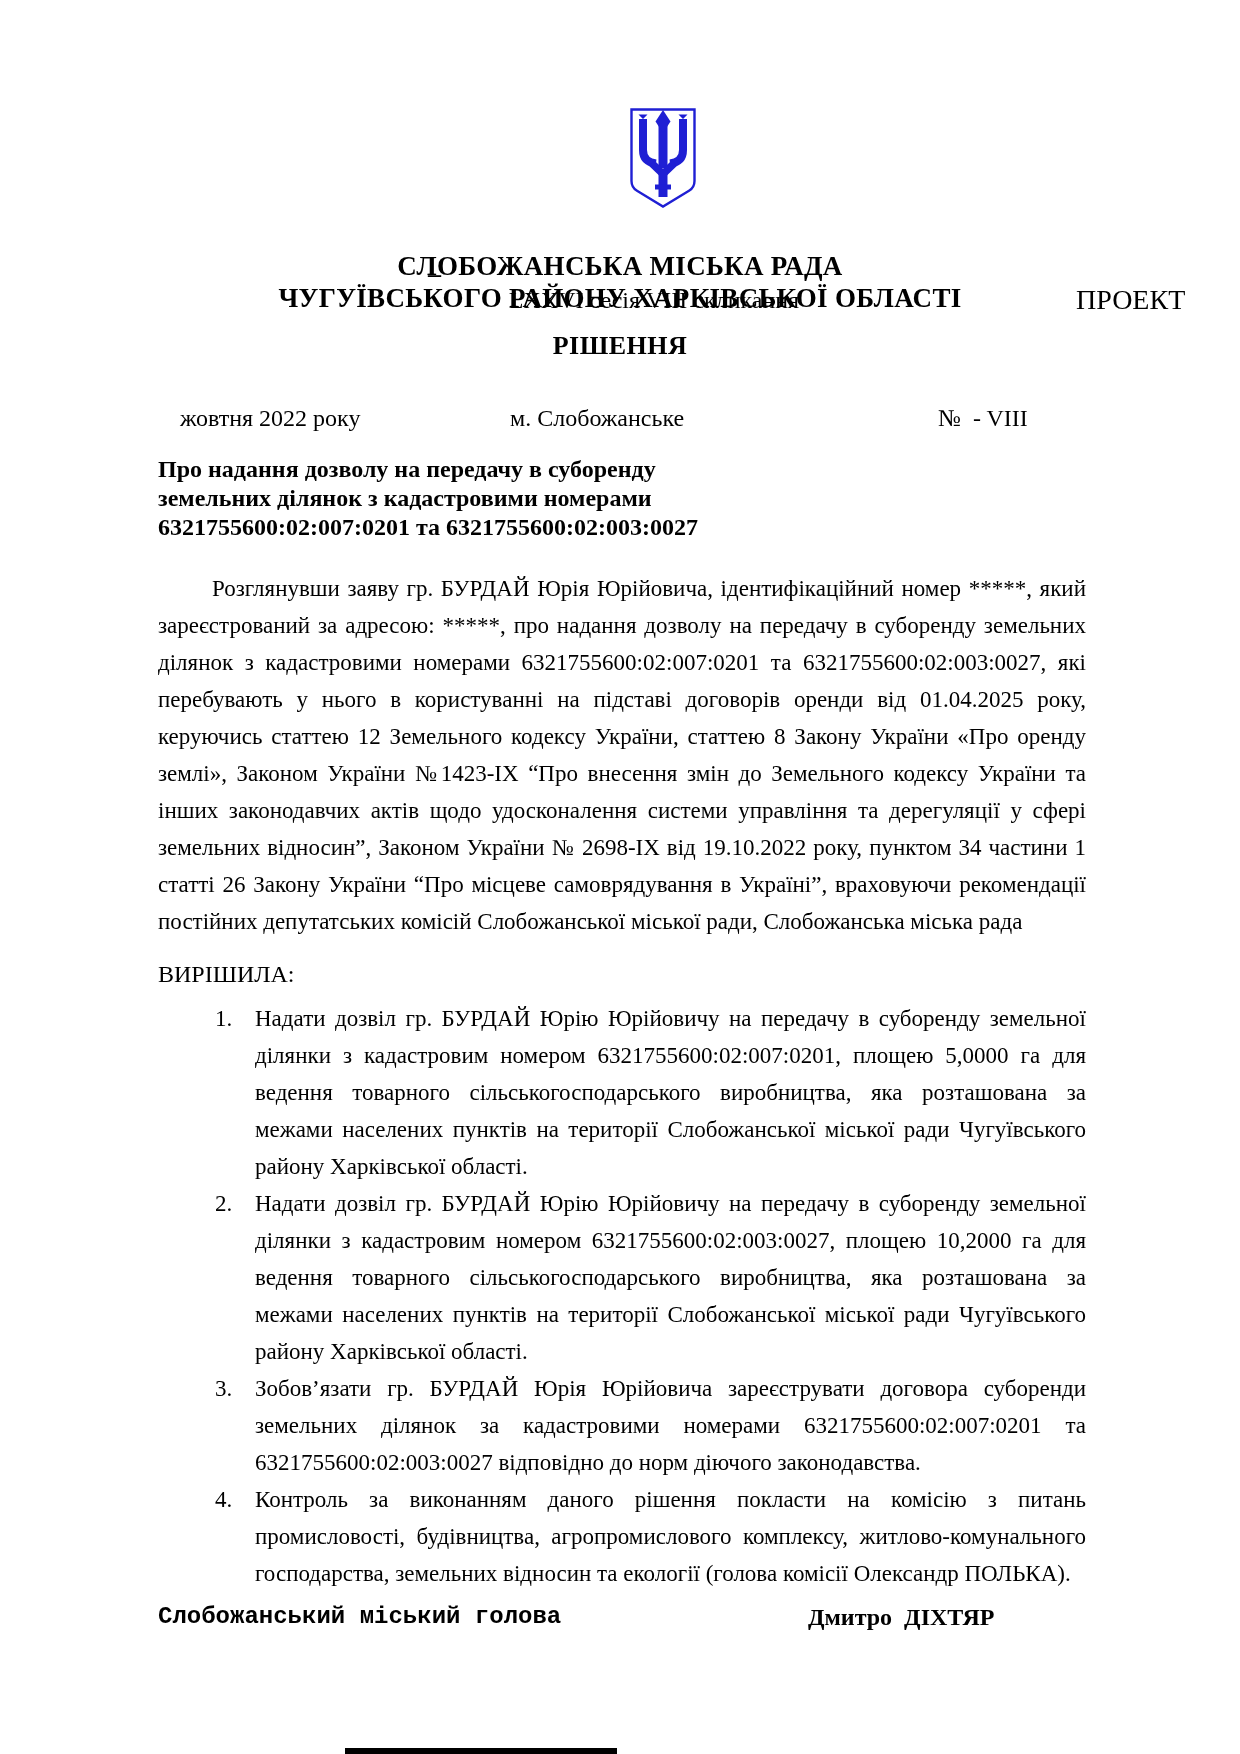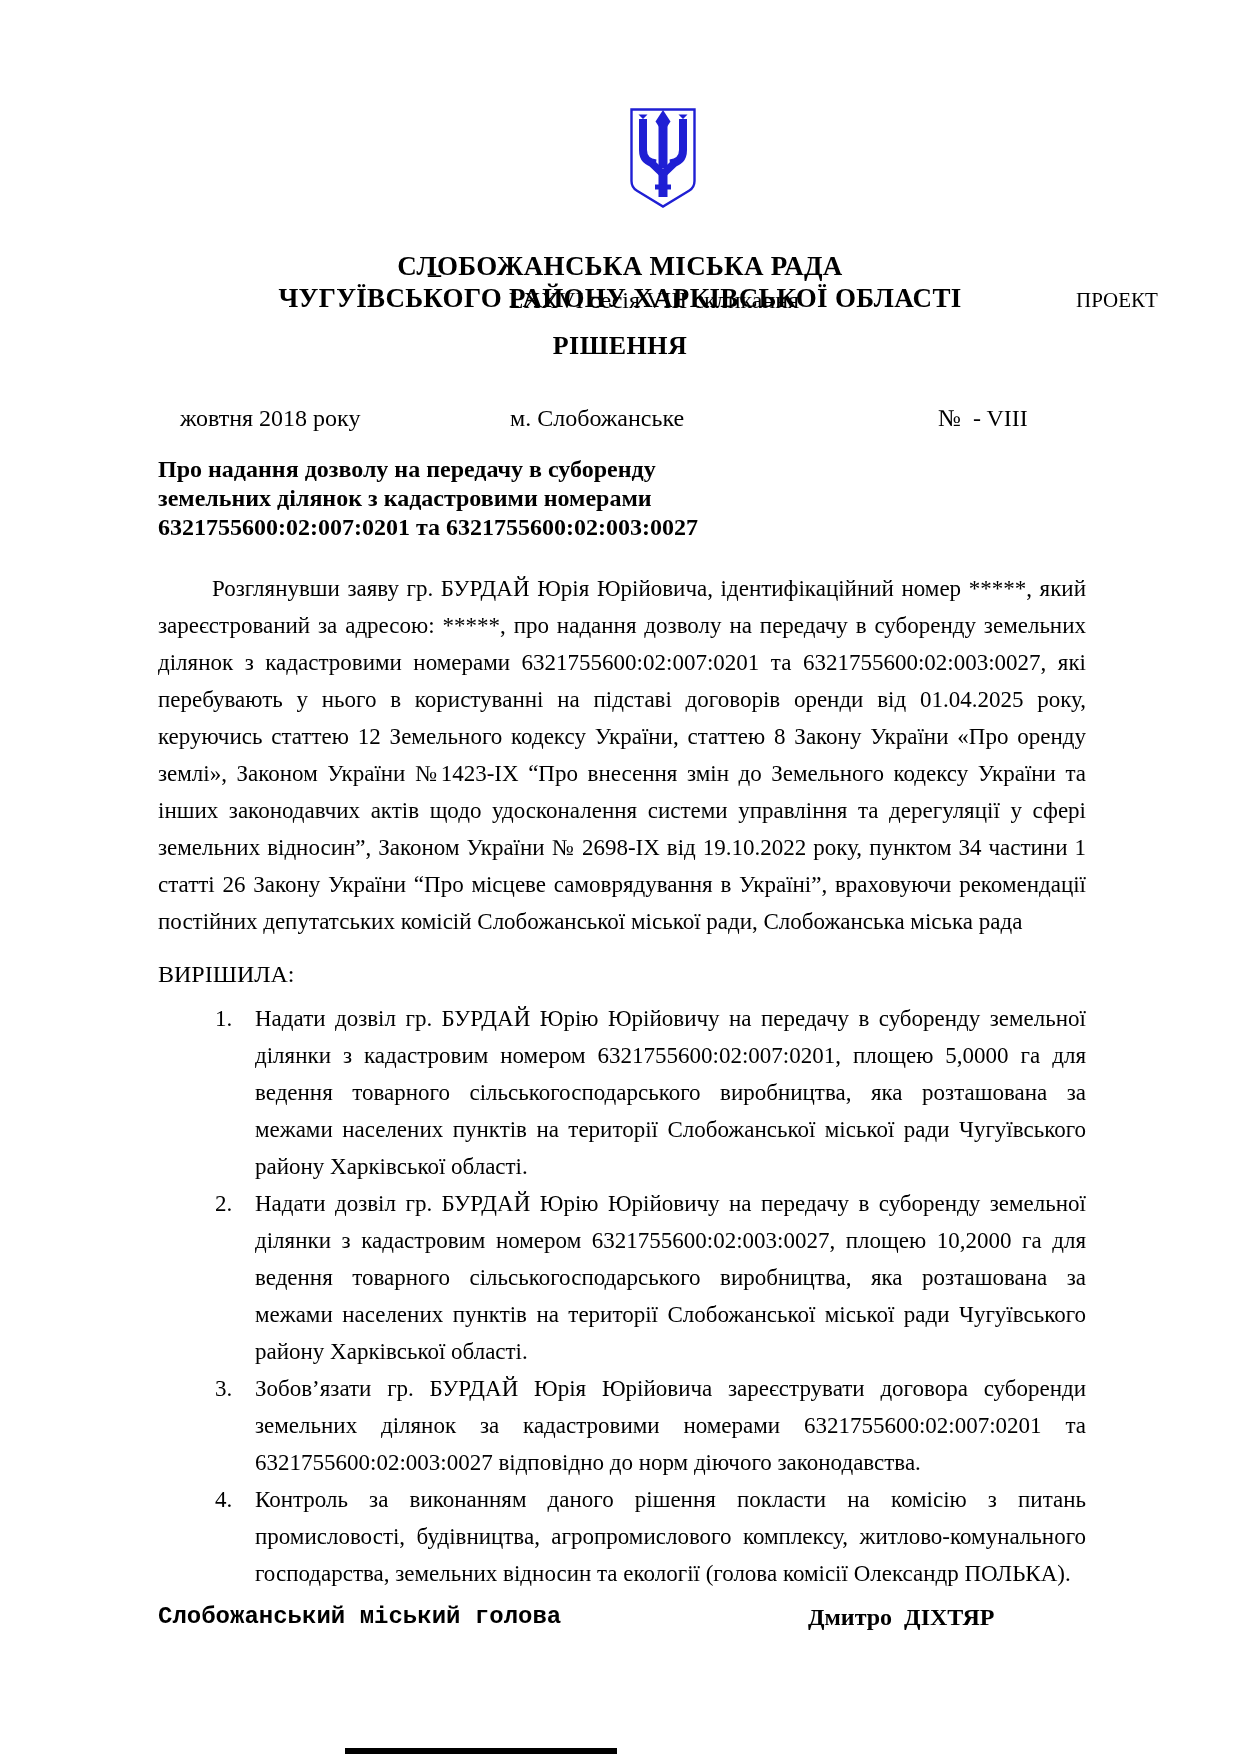--- a/index.html
+++ b/index.html
@@ -52,21 +52,21 @@
     height: 32px;
     font-size: 24px;
     line-height: 32px;
     text-align: center;
     margin-left: 34px;
   }
   .draft-label {
     position: absolute;
     top: 0;
     left: 1042px;
-    font-size: 21px;
+    font-size: 28px;
     white-space: pre;
   }
 
   .doc-type {
     position: absolute;
     top: 331px;
     left: 0;
     width: 1240px;
     text-align: center;
     font-weight: bold;
@@ -190,21 +190,21 @@
   </div>
 
   <div class="session-row">
     <span>LXXVI сесія VIII скликання</span>
     <span class="draft-label">ПРОЕКТ</span>
   </div>
 
   <div class="doc-type">РІШЕННЯ</div>
 
   <div class="date-row">
-    <span class="date-text">жовтня 2018 року</span>
+    <span class="date-text">жовтня 2022 року</span>
     <span class="place-text">м. Слобожанське</span>
     <span class="number-text">№  - VIII</span>
   </div>
 
   <div class="subject">
     <div>Про надання дозволу на передачу в суборенду</div>
     <div>земельних ділянок з кадастровими номерами</div>
     <div>6321755600:02:007:0201 та 6321755600:02:003:0027</div>
   </div>
 

